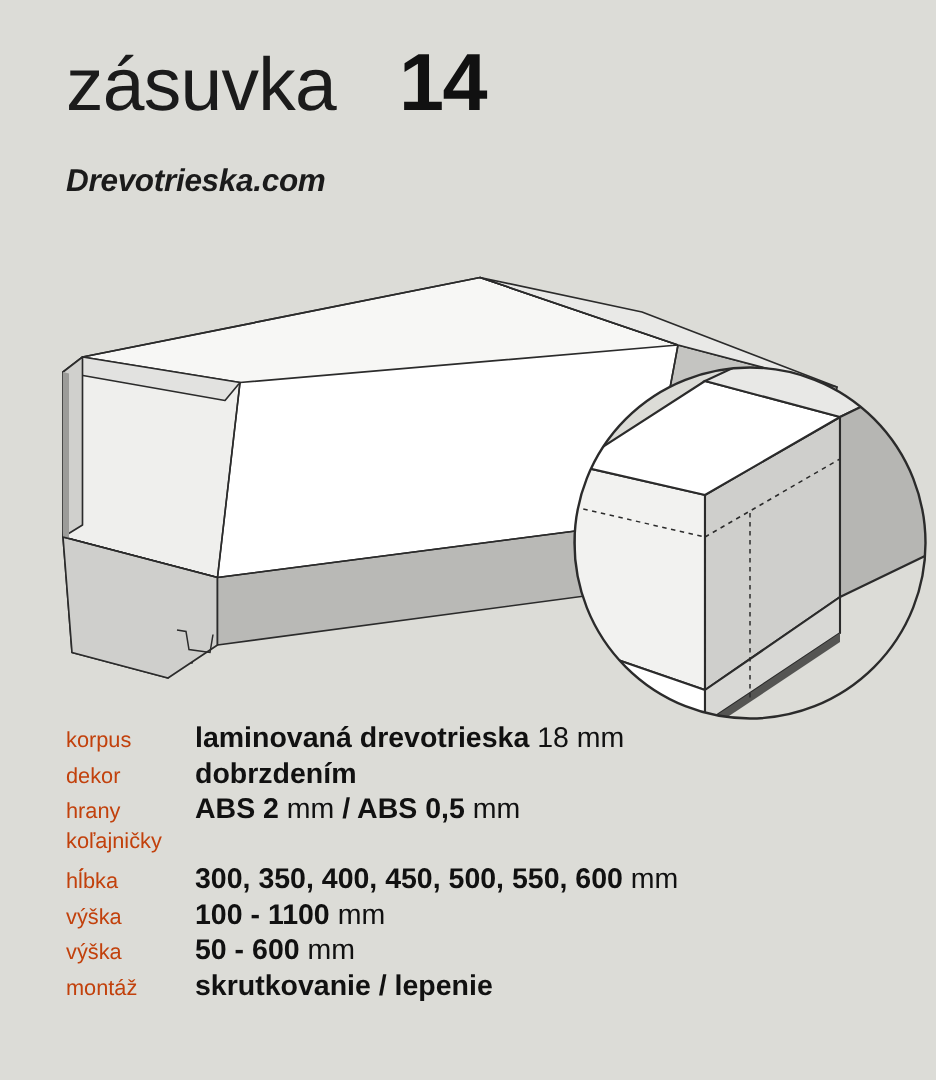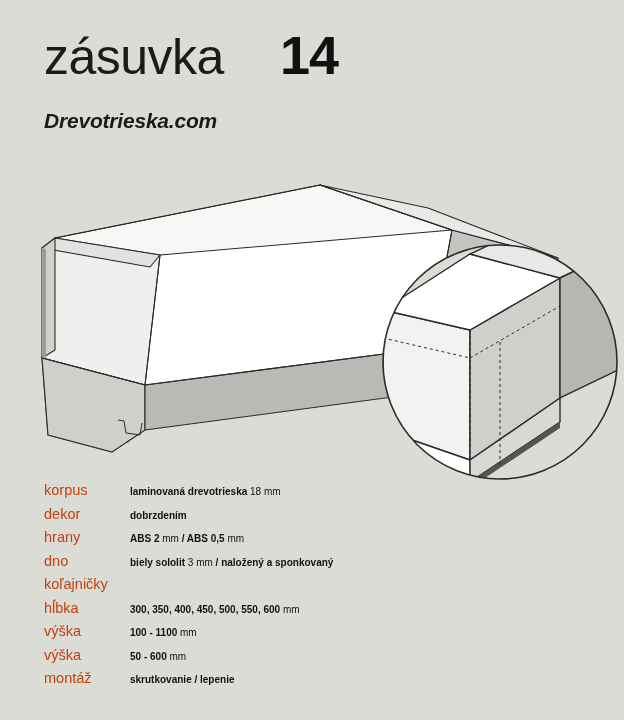--- a/index.html
+++ b/index.html
@@ -23,21 +23,20 @@
   
   .title-block {
     position: absolute;
     left: 44px;
     top: 28px;
     width: 520px;
   }
   .title-row {
     display: flex;
     align-items: baseline;
-    gap: 14px;
     line-height: 1;
   }
   .title-word {
     font-size: 50px;
     font-weight: 400;
     color: #1b1b1b;
     letter-spacing: -0.5px;
   }
   .title-num {
     font-size: 54px;
@@ -78,21 +77,21 @@
   }
   .spec-label {
     width: 86px;
     flex: 0 0 86px;
     font-size: 14.5px;
     color: #c2410c;
     text-align: left;
     font-weight: 400;
   }
   .spec-value {
-    font-size: 10px;
+    font-size: 19px;
     color: #111;
     font-weight: 400;
   }
   .spec-value b {
     font-weight: 700;
   }
 </style>
 </head>
 <body>
 
@@ -201,26 +200,20 @@
       </div>
     </div>
 
     <div class="spec-row">
       <div class="spec-label">hrany</div>
       <div class="spec-value">
         <b>ABS 2</b><span> mm </span><b>/ ABS 0,5</b><span> mm</span>
       </div>
     </div>
 
-    <div class="spec-row">
-      <div class="spec-label">dno</div>
-      <div class="spec-value">
-        <b>biely sololit</b><span> 3 mm </span><b>/ naložený a sponkovaný</b><span></span>
-      </div>
-    </div>
 
     <div class="spec-row">
       <div class="spec-label">koľajničky</div>
     </div>
 
     <div class="spec-row">
       <div class="spec-label">hĺ́bka</div>
       <div class="spec-value">
         <b>300, 350, 400, 450, 500, 550, 600</b><span> mm</span>
       </div>

